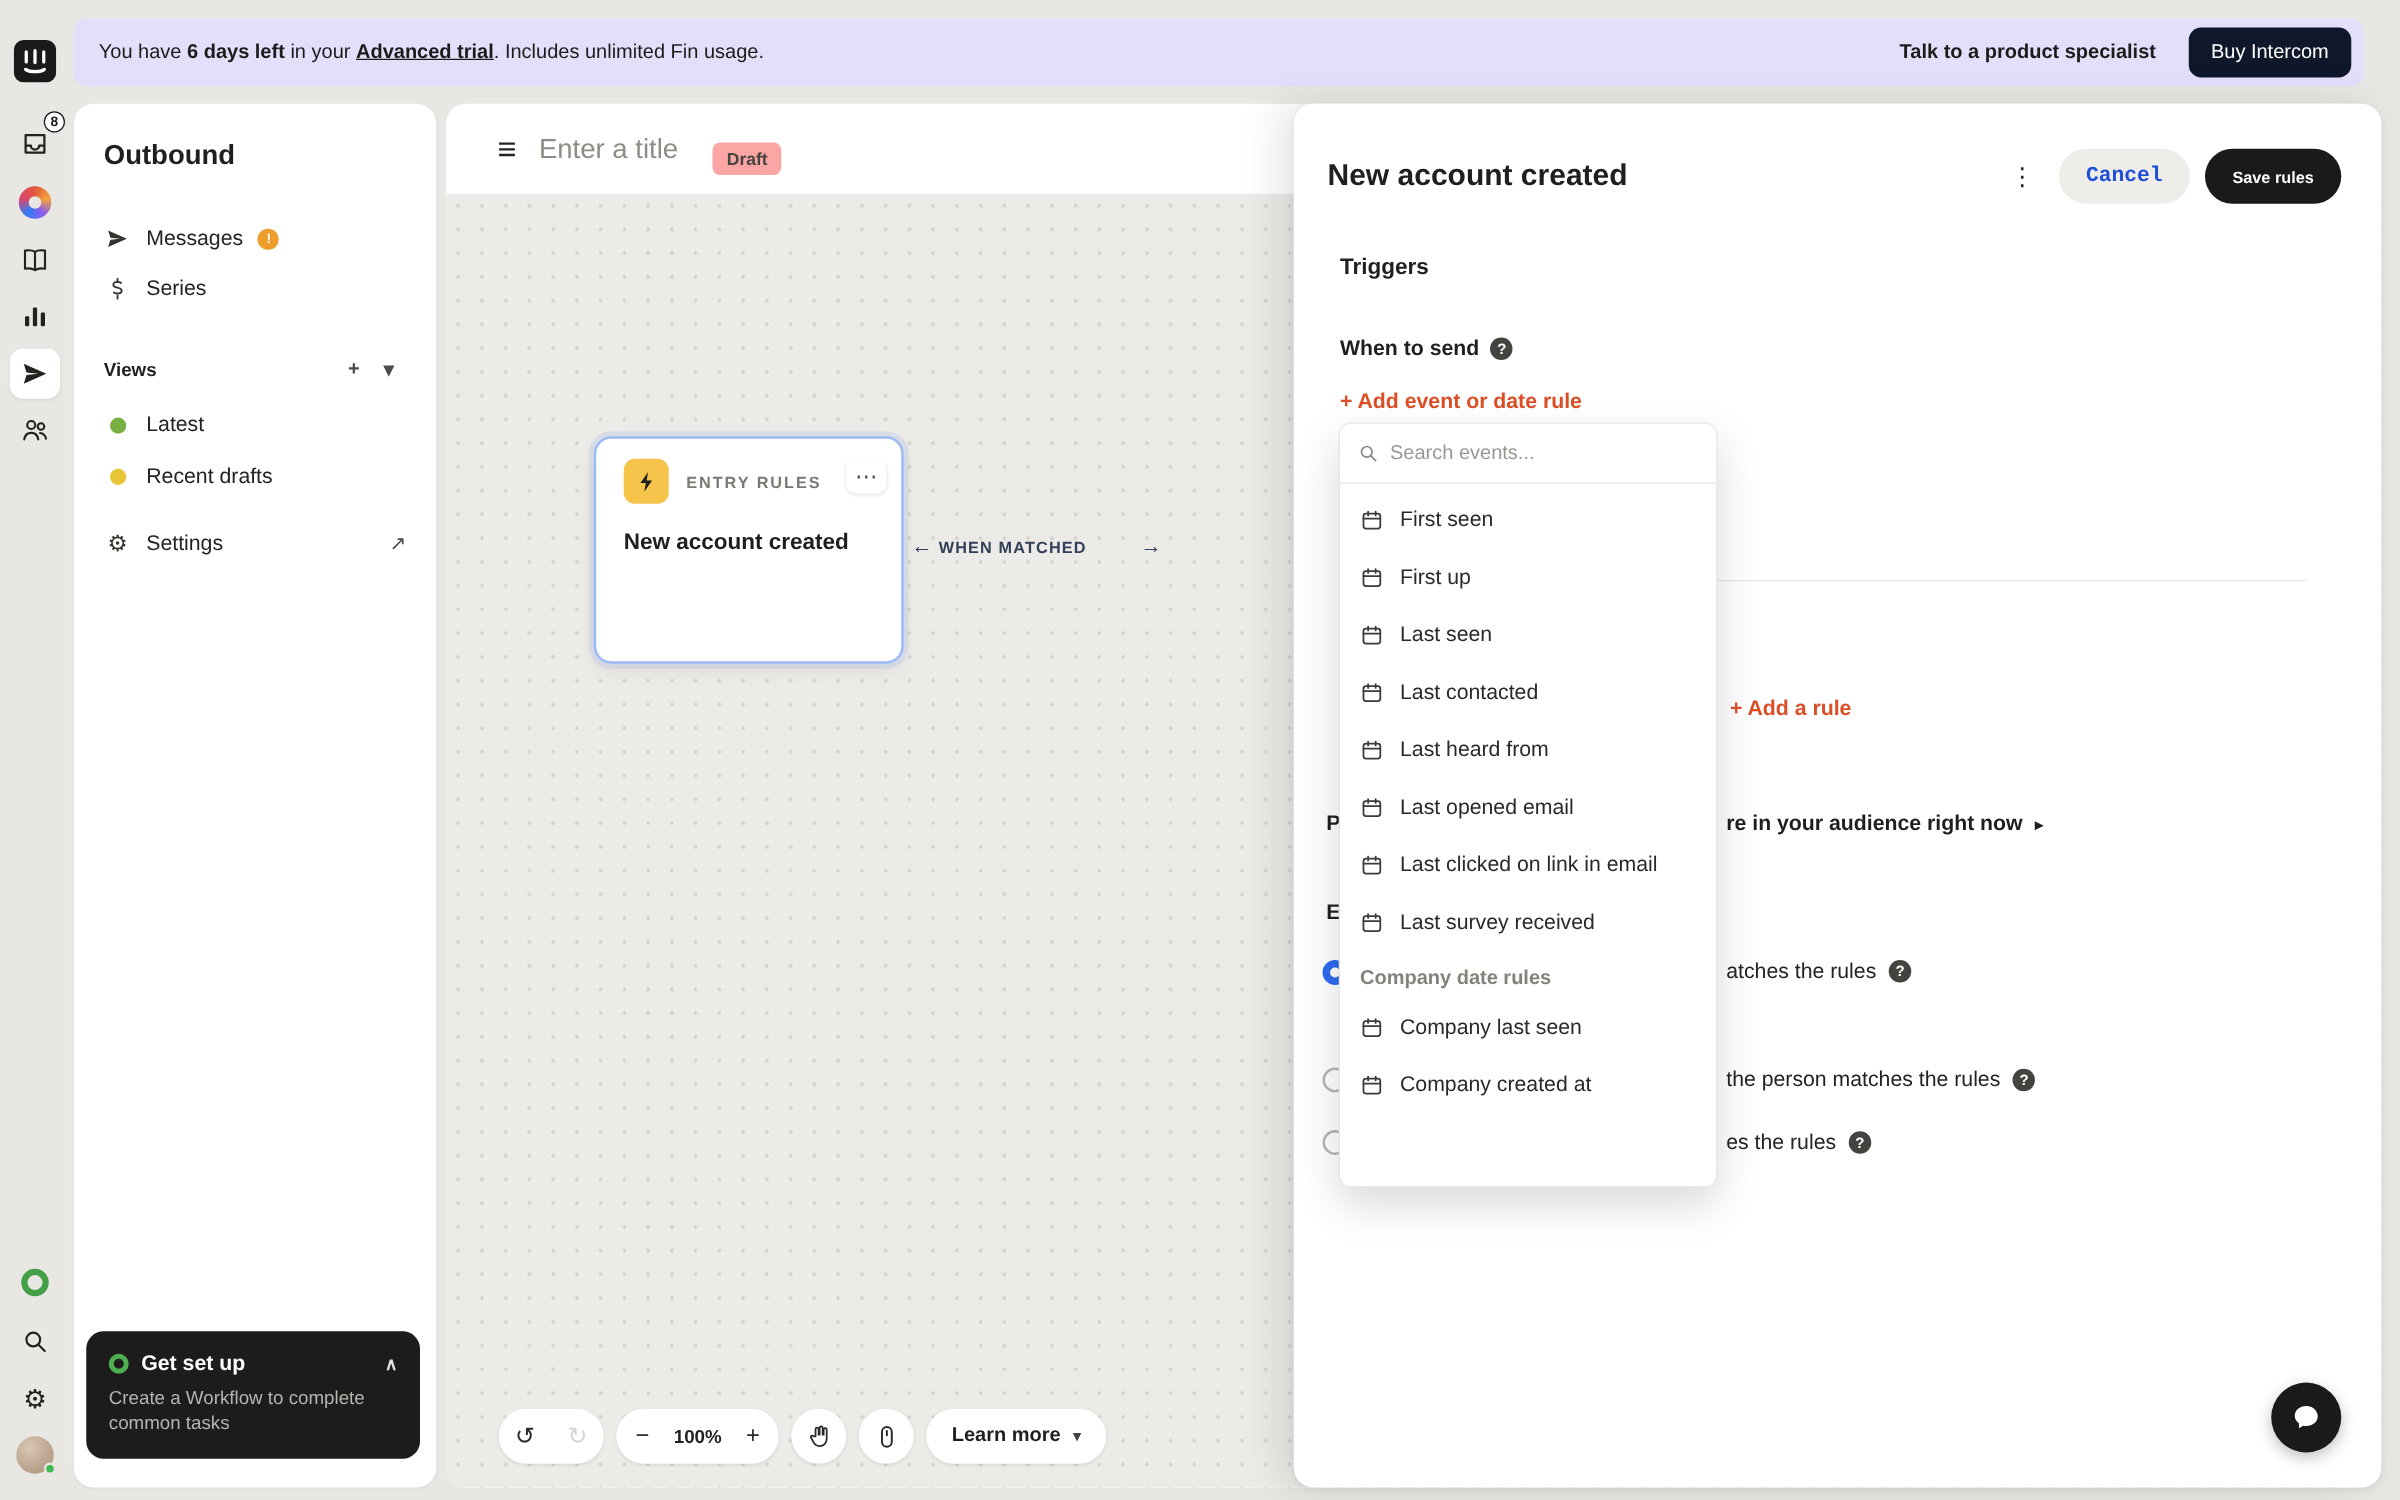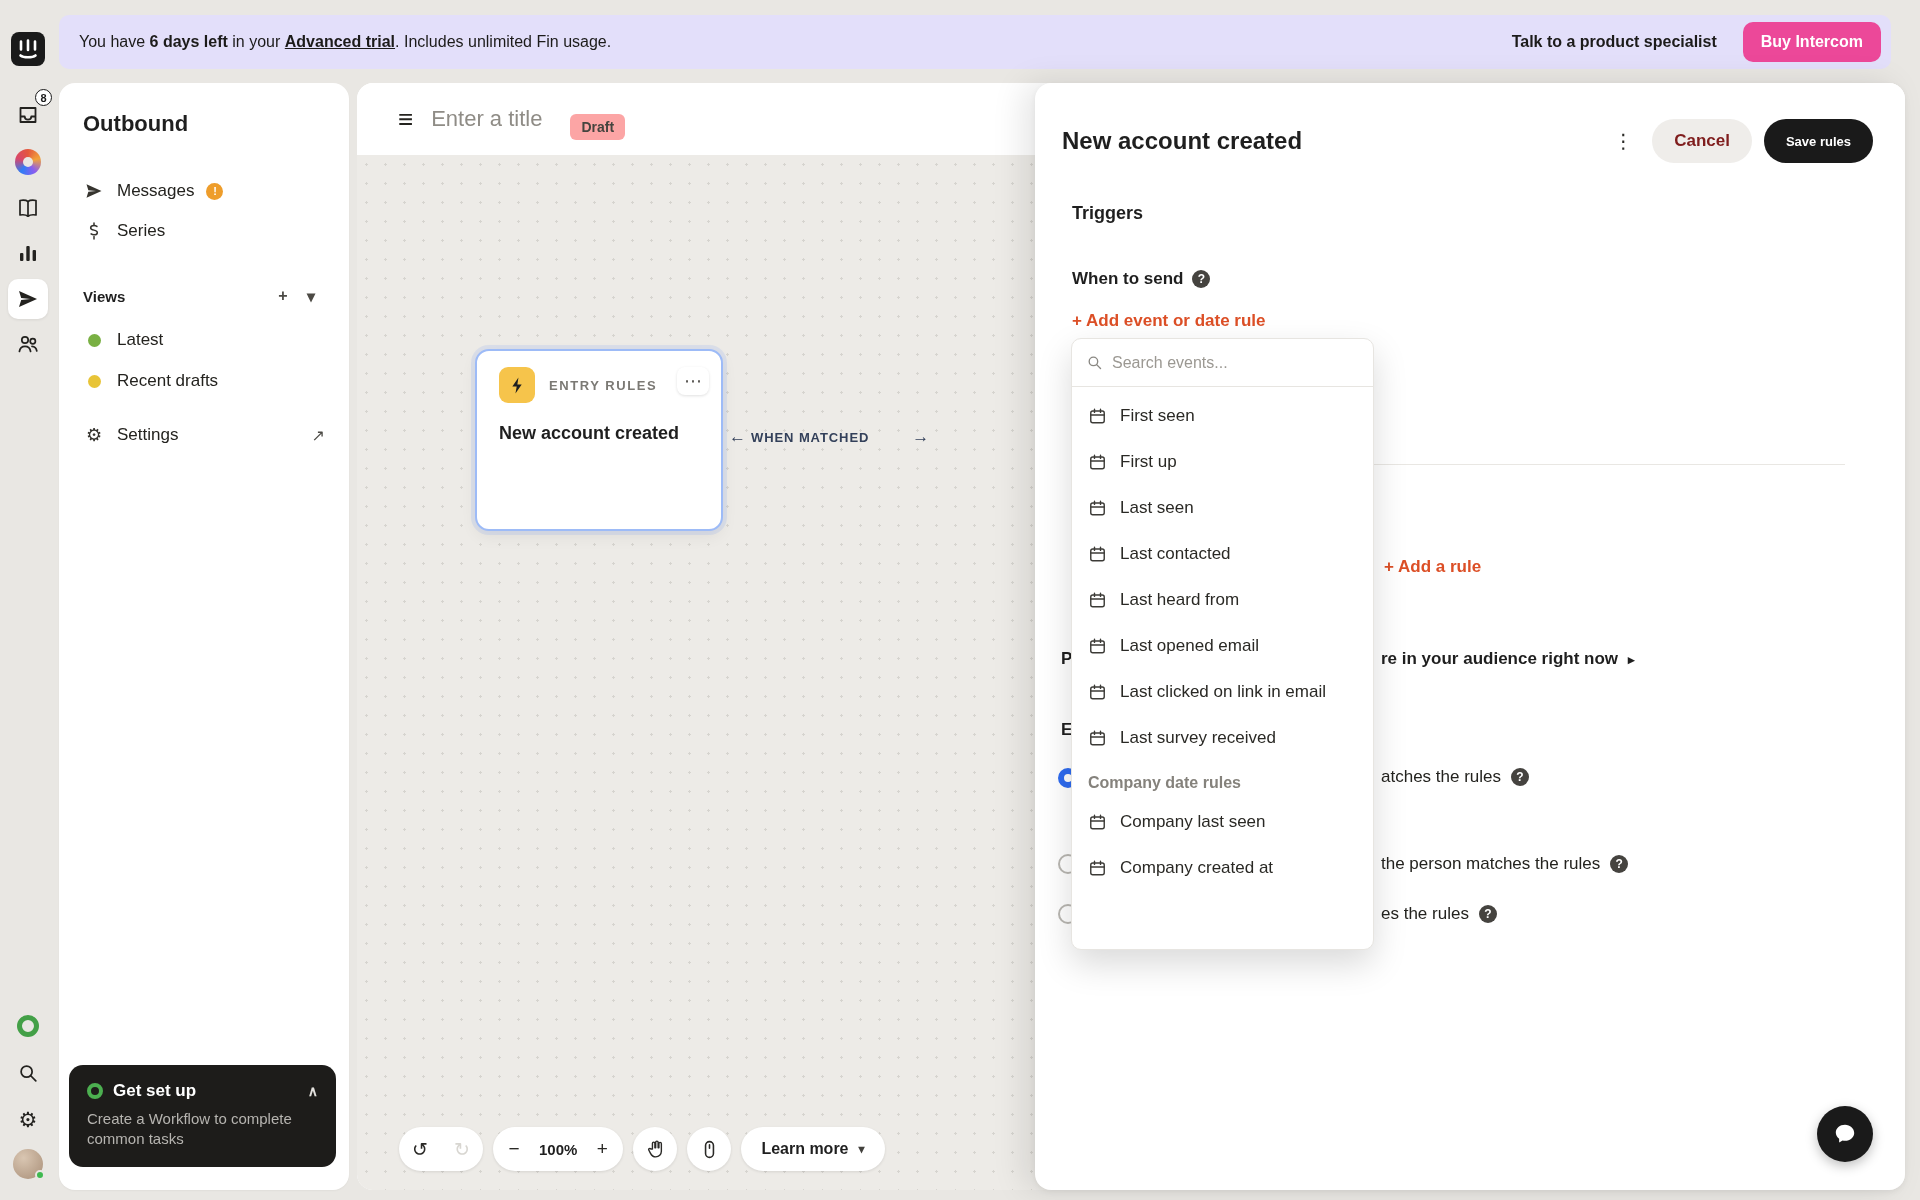--- a/index.html
+++ b/index.html
@@ -19,21 +19,21 @@
     position:absolute; left:59px; top:15px; width:1832px; height:54px;
     background:#e3dffa; border-radius:10px;
     display:flex; align-items:center; padding:0 10px 0 20px;
     font-size:16px; color:#1c1b1a;
   }
   .banner .bold { font-weight:700; }
   .banner .link { text-decoration:underline; cursor:pointer; }
   .banner-spacer { flex:1; }
   .specialist { font-weight:600; margin-right:26px; cursor:pointer; }
   .buy-btn {
-    background:#ec4899; color:#fff; font-weight:700; font-size:16px;
+    background:#0f172a; color:#fff; font-weight:400; font-size:16px;
     border:none; border-radius:10px; height:40px; padding:0 18px; cursor:pointer;
     font-family:inherit;
   }
 
   
   .rail { position:absolute; left:0; top:0; width:56px; height:1200px; }
   .rail-btn {
     position:absolute; left:8px; width:40px; height:40px;
     display:flex; align-items:center; justify-content:center;
     border-radius:10px; color:#23221f; cursor:pointer;
@@ -171,22 +171,22 @@
     position:absolute; left:27px; right:32px; top:36px; height:44px;
     display:flex; align-items:center;
   }
   .panel-title { font-size:24px; font-weight:700; }
   .panel-head .spacer { flex:1; }
   .kebab-btn {
     width:38px; height:38px; border-radius:50%; display:flex; align-items:center;
     justify-content:center; font-size:20px; color:#2a2926; cursor:pointer;
   }
   .cancel-btn {
-    height:44px; border-radius:22px; background:#efedea; border:none; font-family:Liberation Sans, sans-serif;
-    font-size:17px; font-weight:600; color:#7f1d1d; padding:0 22px; margin-left:10px; cursor:pointer;text-align:center;
+    height:44px; border-radius:22px; background:#efedea; border:none; font-family:Liberation Mono, monospace;
+    font-size:17px; font-weight:600; color:#1d4ed8; padding:0 22px; margin-left:10px; cursor:pointer;text-align:center;
   }
   .save-btn {
     height:44px; border-radius:22px; background:#1a1a1a; border:none; font-family:inherit;
     font-size:13px; font-weight:600; color:#fff; padding:0 22px; margin-left:12px; cursor:pointer;
   }
   .triggers-h { position:absolute; left:37px; top:120px; font-size:18px; font-weight:700; }
   .when-row { position:absolute; left:37px; top:186px; display:flex; align-items:center; gap:9px; }
   .when-row .t { font-size:17px; font-weight:700; }
   .q-icon {
     width:18px; height:18px; border-radius:50%; background:#45433f; color:#fff;

